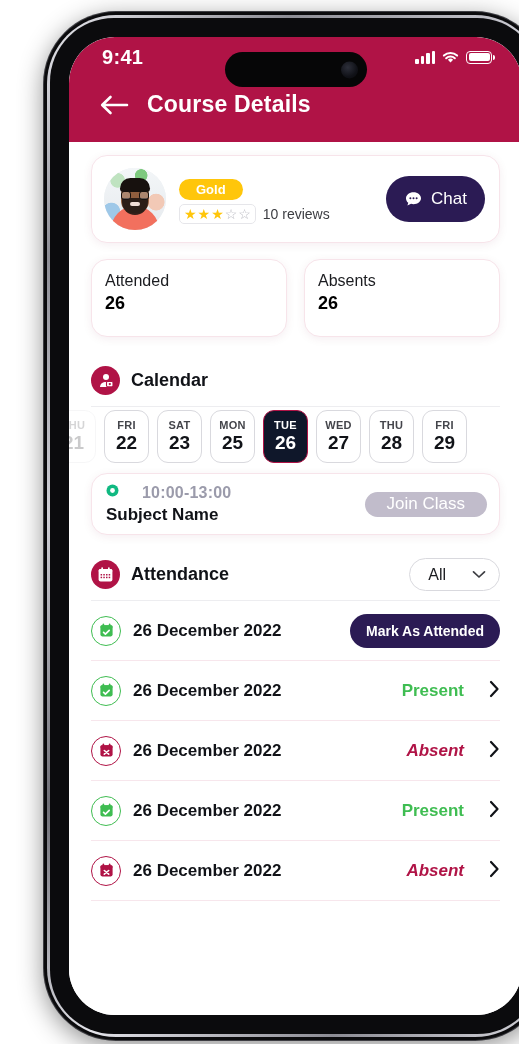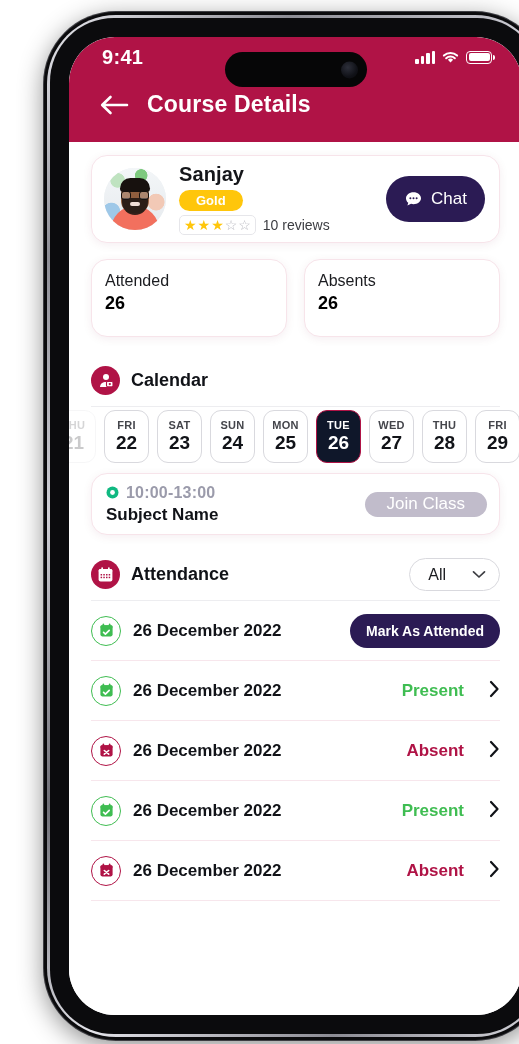--- a/index.html
+++ b/index.html
@@ -265,21 +265,21 @@
   .date-cell.faded { opacity: .22; }
 
   
   #class-card {
     margin: 8px 22px 0 22px;
     height: 62px;
     display: flex; align-items: center;
     padding: 0 12px 0 14px;
   }
   #class-left { flex: 1; }
-  #class-time-row { display: flex; align-items: center; gap: 7px; }
+  #class-time-row { display: flex; gap: 23px; }
   #class-dot { width: 13px; height: 13px; }
   #class-time { font-size: 16px; font-weight: bold; color: #9b9bab; letter-spacing: .2px; }
   #class-subject { font-size: 17px; font-weight: bold; color: #111318; margin-top: 3px; }
   #join-class-button {
     background: #c1bccb; color: #ffffff;
     border-radius: 22px; height: 25px; padding: 0 22px;
     display: flex; align-items: center;
     font-size: 17px; cursor: pointer;
   }
 
@@ -302,21 +302,21 @@
   .att-icon {
     width: 30px; height: 30px; border-radius: 50%;
     border: 1.6px solid #3fbd52;
     display: flex; align-items: center; justify-content: center;
     flex: 0 0 30px;
   }
   .att-icon.absent { border-color: #B01346; }
   .att-date { font-size: 17px; font-weight: bold; color: #111318; flex: 1; }
   .att-status { font-size: 17px; font-weight: bold; }
   .att-status.present { color: #3fbd52; }
-  .att-status.absent { color: #B01346; }
+  .att-status.absent { color: #B01346; font-style: italic; }
   .att-chevron { width: 12px; height: 18px; margin-left: 12px; }
   #mark-attended-button {
     background: #2B1B54; color: #fff;
     border-radius: 20px; height: 34px; padding: 0 16px;
     display: flex; align-items: center;
     font-size: 14px; font-weight: bold; cursor: pointer;
   }
 </style>
 </head>
 <body>
@@ -366,21 +366,20 @@
           <span class="av-head"></span>
           <span class="av-beard"></span>
           <span class="av-mouth"></span>
           <span class="av-hair"></span>
           <span class="av-glass">
               <i></i>
               <i></i>
             </span>
         </div>
         <div id="tutor-info">
-          <div id="tutor-name">Sanjay</div>
           <span id="gold-badge">Gold</span>
           <div id="rating-row">
             <span id="stars-box">
               <span class="star on">★</span>
               <span class="star on">★</span>
               <span class="star on">★</span>
               <span class="star off">☆</span>
               <span class="star off">☆</span>
             </span>
             <span id="reviews-text">10 reviews</span>
@@ -426,24 +425,20 @@
             <div class="date-dow">THU</div>
             <div class="date-num">21</div>
           </div>
           <div class="date-cell">
             <div class="date-dow">FRI</div>
             <div class="date-num">22</div>
           </div>
           <div class="date-cell">
             <div class="date-dow">SAT</div>
             <div class="date-num">23</div>
-          </div>
-          <div class="date-cell">
-            <div class="date-dow">SUN</div>
-            <div class="date-num">24</div>
           </div>
           <div class="date-cell">
             <div class="date-dow">MON</div>
             <div class="date-num">25</div>
           </div>
           <div class="date-cell sel">
             <div class="date-dow">TUE</div>
             <div class="date-num">26</div>
           </div>
           <div class="date-cell">

